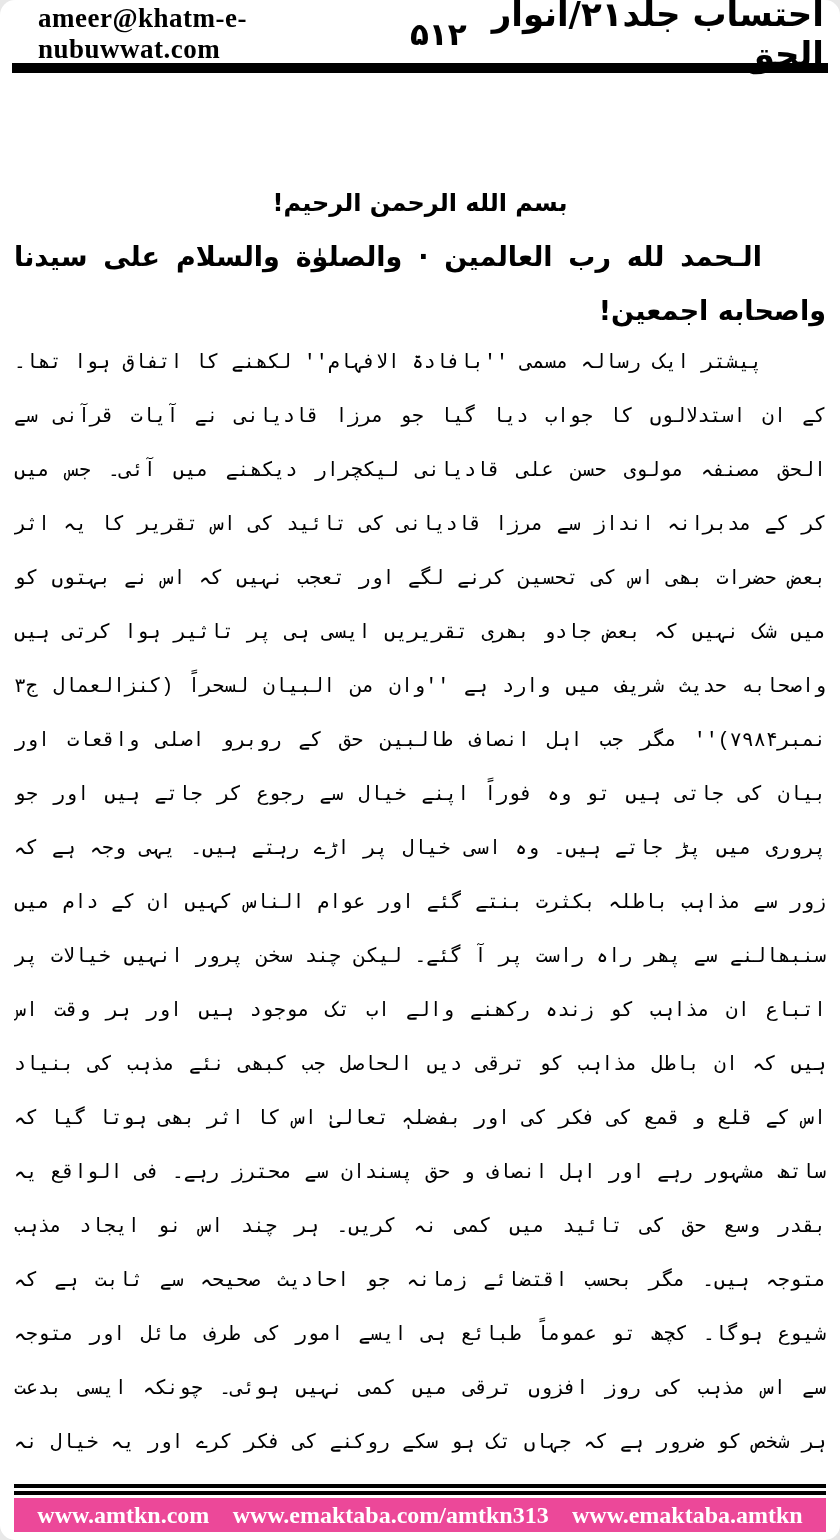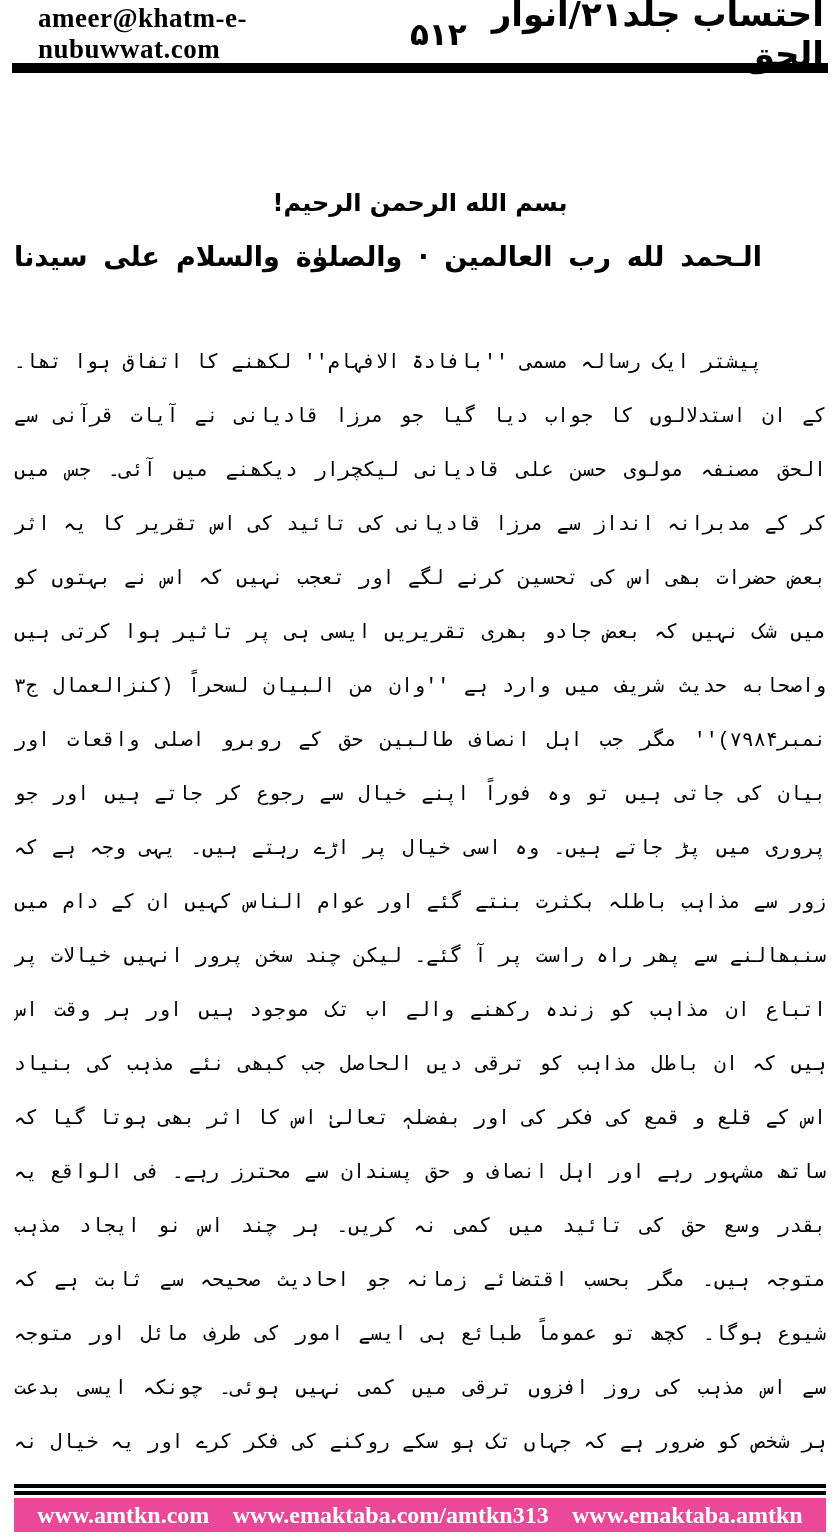--- a/index.html
+++ b/index.html
@@ -4,20 +4,21 @@
 <style>
   html,body { margin:0; padding:0; background:#e8e8e8; }
   .page {
     position:relative;
     width:840px; height:1540px;
     margin:0 auto;
     background:#ffffff;
     color:#000;
     font-family:"DejaVu Sans", sans-serif;
     overflow:hidden;
+    border-radius:15px;
   }
 
   
   .hdr {
     position:absolute; top:8px; left:38px; right:16px; height:52px;
     display:flex; align-items:center;
   }
   .hdr-email {
     font-family:"Liberation Serif", serif;
     font-weight:bold; font-size:27px; letter-spacing:0.5px;
@@ -94,20 +95,21 @@
   <div class="hdr">
     <span class="hdr-email">ameer@khatm-e-nubuwwat.com</span>
     <span class="hdr-pagenum">۵۱۲</span>
     <span class="hdr-title">احتساب جلد۲۱/انوار الحق</span>
   </div>
   <div class="hdr-rule"></div>
 
   <div class="opening">
     <div class="bismillah">بسم الله الرحمن الرحيم!</div>
     <div class="hamd-1">الـحمد لله رب العالمين · والصلوٰة والسلام على سيدنا محمد وآله</div>
+    <div class="hamd-2">واصحابه اجمعين!</div>
   </div>
 
   <div class="body-lines">
       <div class="text-line">پیشتر ایک رسالہ مسمی ''بافادۃ الافہام'' لکھنے کا اتفاق ہوا تھا۔ جس میں ازالۃ الاوہام</div>
       <div class="text-line">کے ان استدلالوں کا جواب دیا گیا جو مرزا قادیانی نے آیات قرآنی سے کئے۔ اس کے بعد تائید</div>
       <div class="text-line">الحق مصنفہ مولوی حسن علی قادیانی لیکچرار دیکھنے میں آئی۔ جس میں انہوں نے ایک لمبی چوڑی تمہید</div>
       <div class="text-line">کر کے مدبرانہ انداز سے مرزا قادیانی کی تائید کی اس تقریر کا یہ اثر دیکھا گیا کہ ہمارے ہم مشرب</div>
       <div class="text-line">بعض حضرات بھی اس کی تحسین کرنے لگے اور تعجب نہیں کہ اس نے بہتوں کو متزلزل کر دیا ہو۔ اس</div>
       <div class="text-line">میں شک نہیں کہ بعض جادو بھری تقریریں ایسی ہی پر تاثیر ہوا کرتی ہیں کہ دلوں کو ہلا دیتی ہیں۔</div>
       <div class="text-line">واصحابه حدیث شریف میں وارد ہے ''وان من البیان لسحراً (کنزالعمال ج۳ ص۵۷۹، حدیث</div>

